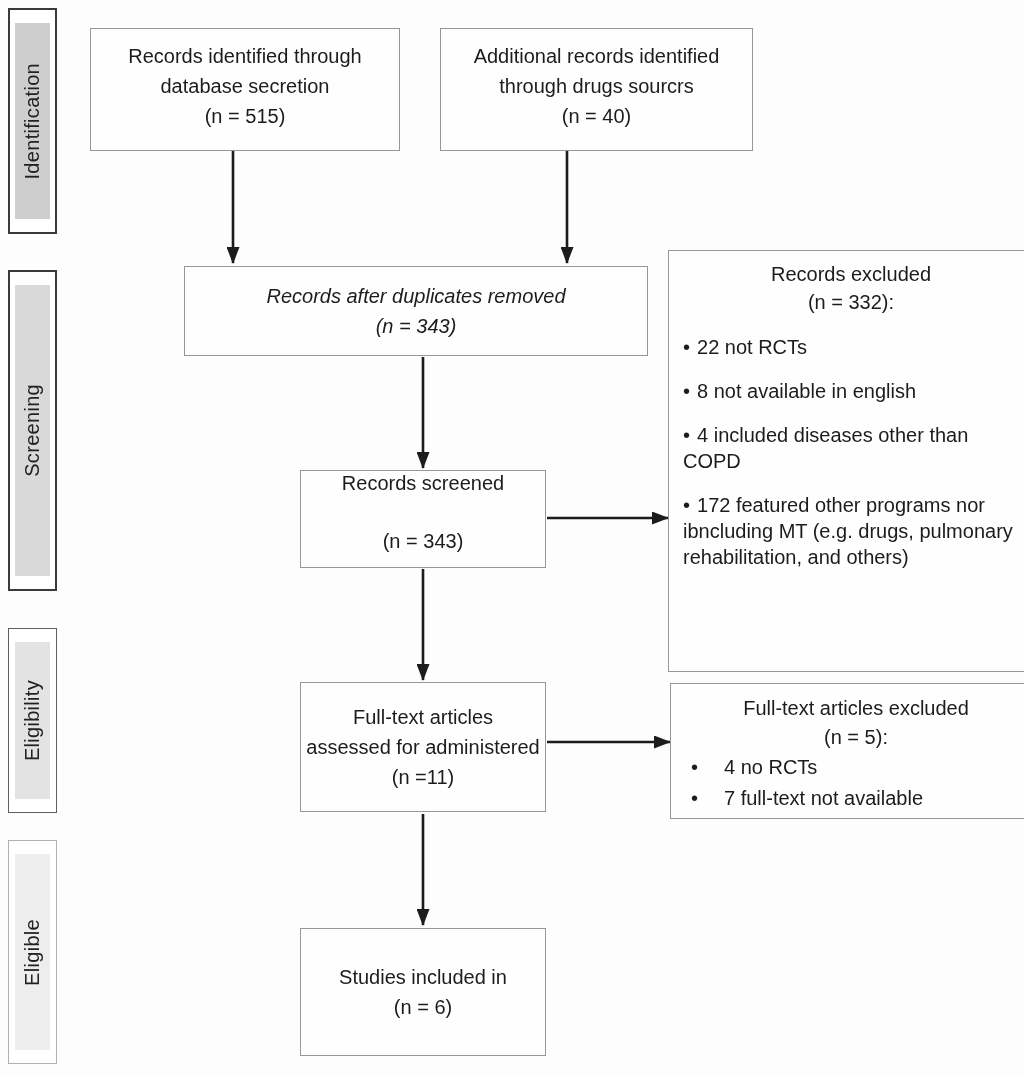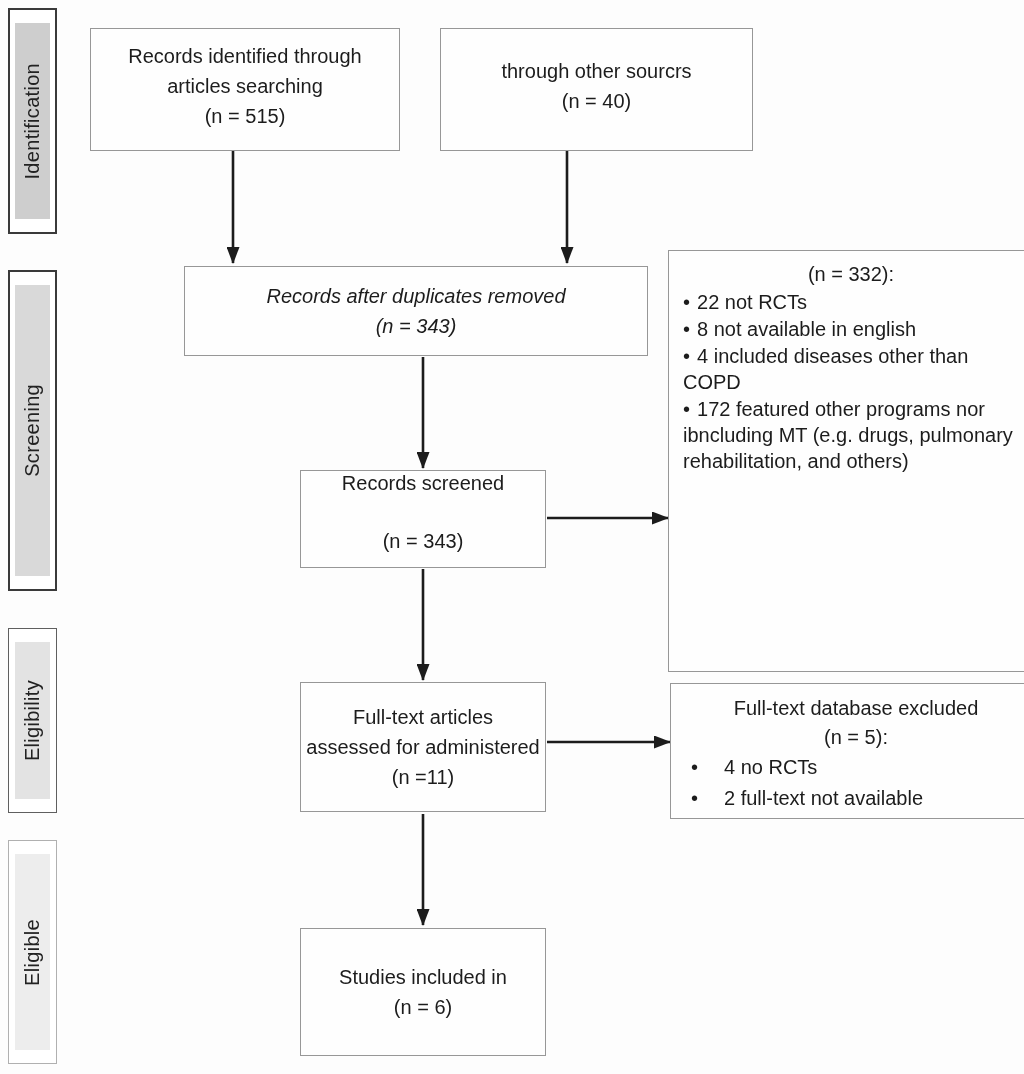--- a/index.html
+++ b/index.html
@@ -66,21 +66,21 @@
     background: #fefefe;
     border: 1px solid #979797;
     font-size: 20px;
   }
   #box-records-excluded { left: 668px; top: 250px; width: 362px; height: 422px; padding: 9px 10px 0 14px; }
   #box-fulltext-excluded { left: 670px; top: 683px; width: 360px; height: 136px; padding: 10px 8px 0 20px; }
 
   .side-title { text-align: center; line-height: 28px; }
   #box-fulltext-excluded .side-title { line-height: 29px; }
 
-  .re-item { font-size: 20px; line-height: 26px; margin-top: 1px; text-align: left; }
+  .re-item { font-size: 20px; line-height: 26px; margin-top: 18px; text-align: left; }
   .re-dot  { padding-right: 7px; }
 
   .ft-item { display: flex; align-items: baseline; font-size: 20px; line-height: 31px; text-align: left; }
   .ft-dot  { width: 33px; flex: 0 0 33px; }
 </style>
 </head>
 <body>
 
 <div class="canvas">
 
@@ -115,26 +115,27 @@
     </div>
   </div>
   <div class="stage" style="top: 840px; height: 224px; border: 1px solid rgb(176, 176, 176);">
     <div class="stage-inner" style="background: rgb(237, 237, 237);">
       <span class="stage-label">Eligible</span>
     </div>
   </div>
 
   <div class="flow-box" id="box-identified">
     <div class="line">Records identified through</div>
-    <div class="line">articles searching</div>
+    <div class="line">database secretion</div>
     <div class="line">(n = 515)</div>
   </div>
 
   <div class="flow-box" id="box-additional">
-    <div class="line">through other sourcrs</div>
+    <div class="line">Additional records identified</div>
+    <div class="line">through drugs sourcrs</div>
     <div class="line">(n = 40)</div>
   </div>
 
   <div class="flow-box" id="box-duplicates">
     <div class="line">Records after duplicates removed</div>
     <div class="line">(n = 343)</div>
   </div>
 
   <div class="flow-box" id="box-screened">
     <div class="line">Records screened</div>
@@ -146,33 +147,34 @@
     <div class="line">assessed for administered</div>
     <div class="line">(n =11)</div>
   </div>
 
   <div class="flow-box" id="box-included">
     <div class="line">Studies included in</div>
     <div class="line">(n = 6)</div>
   </div>
 
   <div class="side-box" id="box-records-excluded">
+    <div class="side-title">Records excluded</div>
     <div class="side-title">(n = 332):</div>
     <div class="re-item"><span class="re-dot">•</span><span>22 not RCTs</span></div>
     <div class="re-item"><span class="re-dot">•</span><span>8 not available in english</span></div>
     <div class="re-item"><span class="re-dot">•</span><span>4 included diseases other than COPD</span></div>
     <div class="re-item"><span class="re-dot">•</span><span>172 featured other programs nor ibncluding MT (e.g. drugs, pulmonary rehabilitation, and others)</span></div>
   </div>
 
   <div class="side-box" id="box-fulltext-excluded">
-    <div class="side-title">Full-text database excluded</div>
+    <div class="side-title">Full-text articles excluded</div>
     <div class="side-title">(n = 5):</div>
     <div class="ft-item">
         <span class="ft-dot">•</span>
         <span>4 no RCTs</span>
       </div>
     <div class="ft-item">
         <span class="ft-dot">•</span>
-        <span>2 full-text not available</span>
+        <span>7 full-text not available</span>
       </div>
   </div>
 
 </div>
 
 </body></html>

